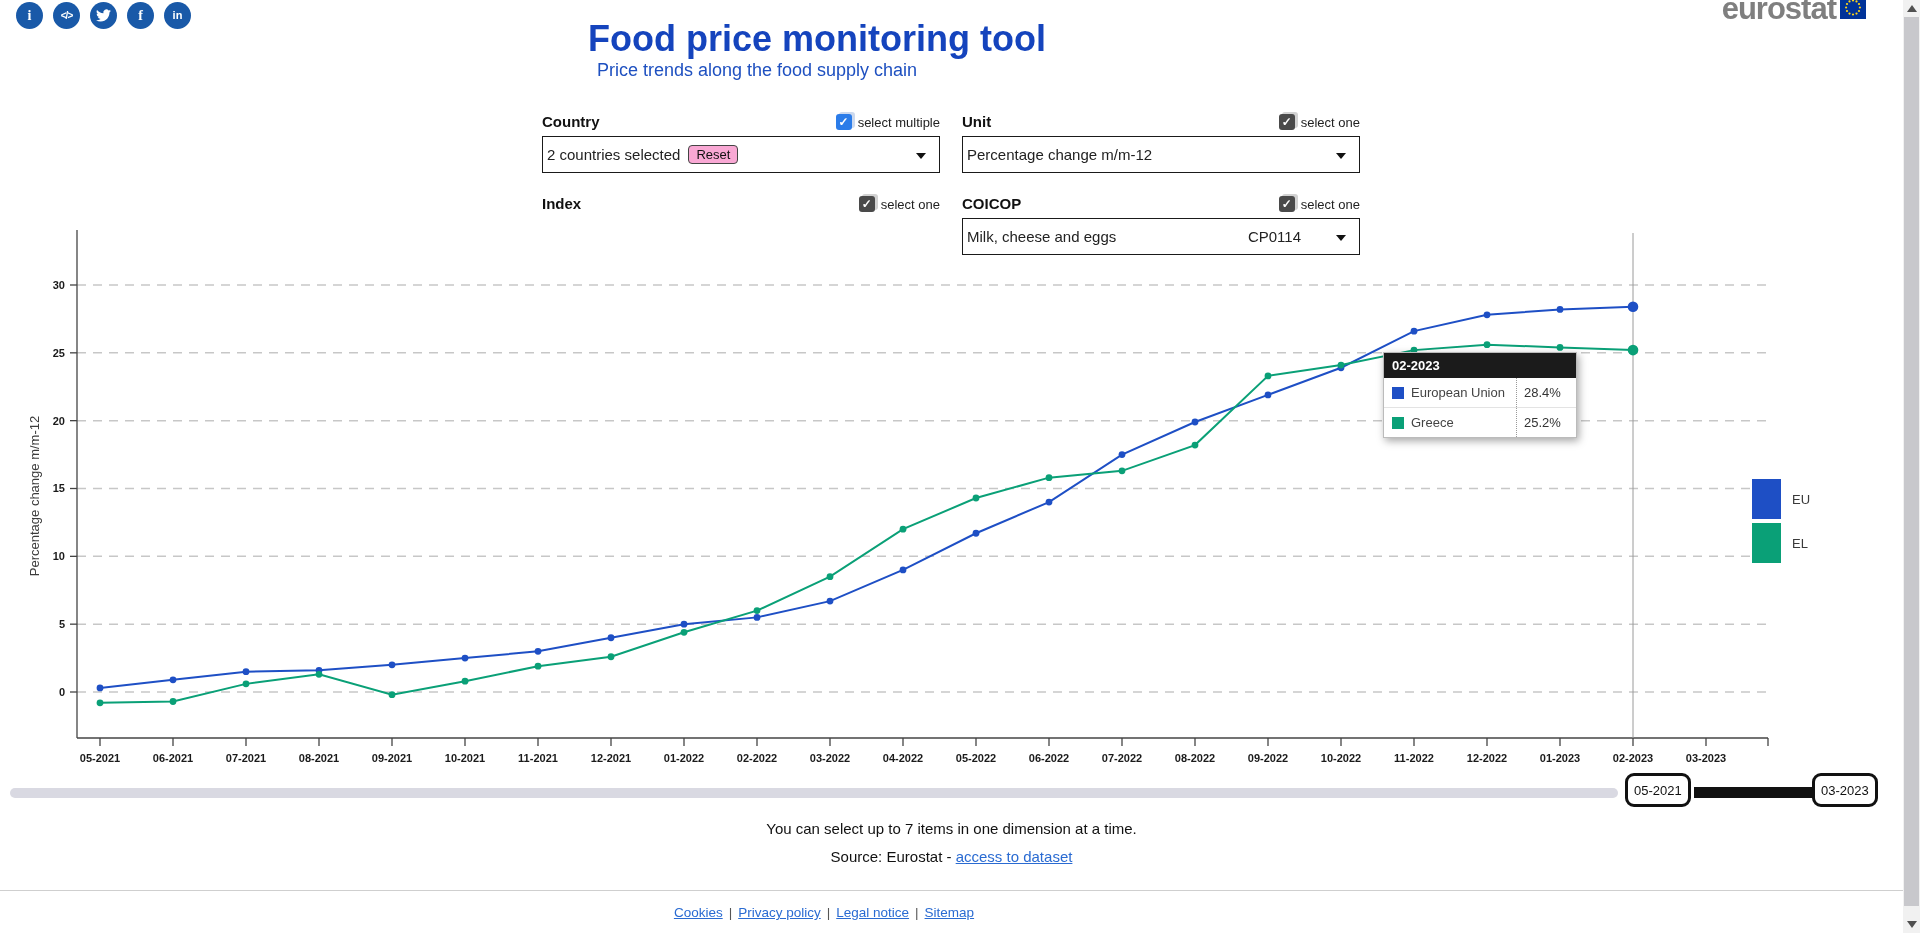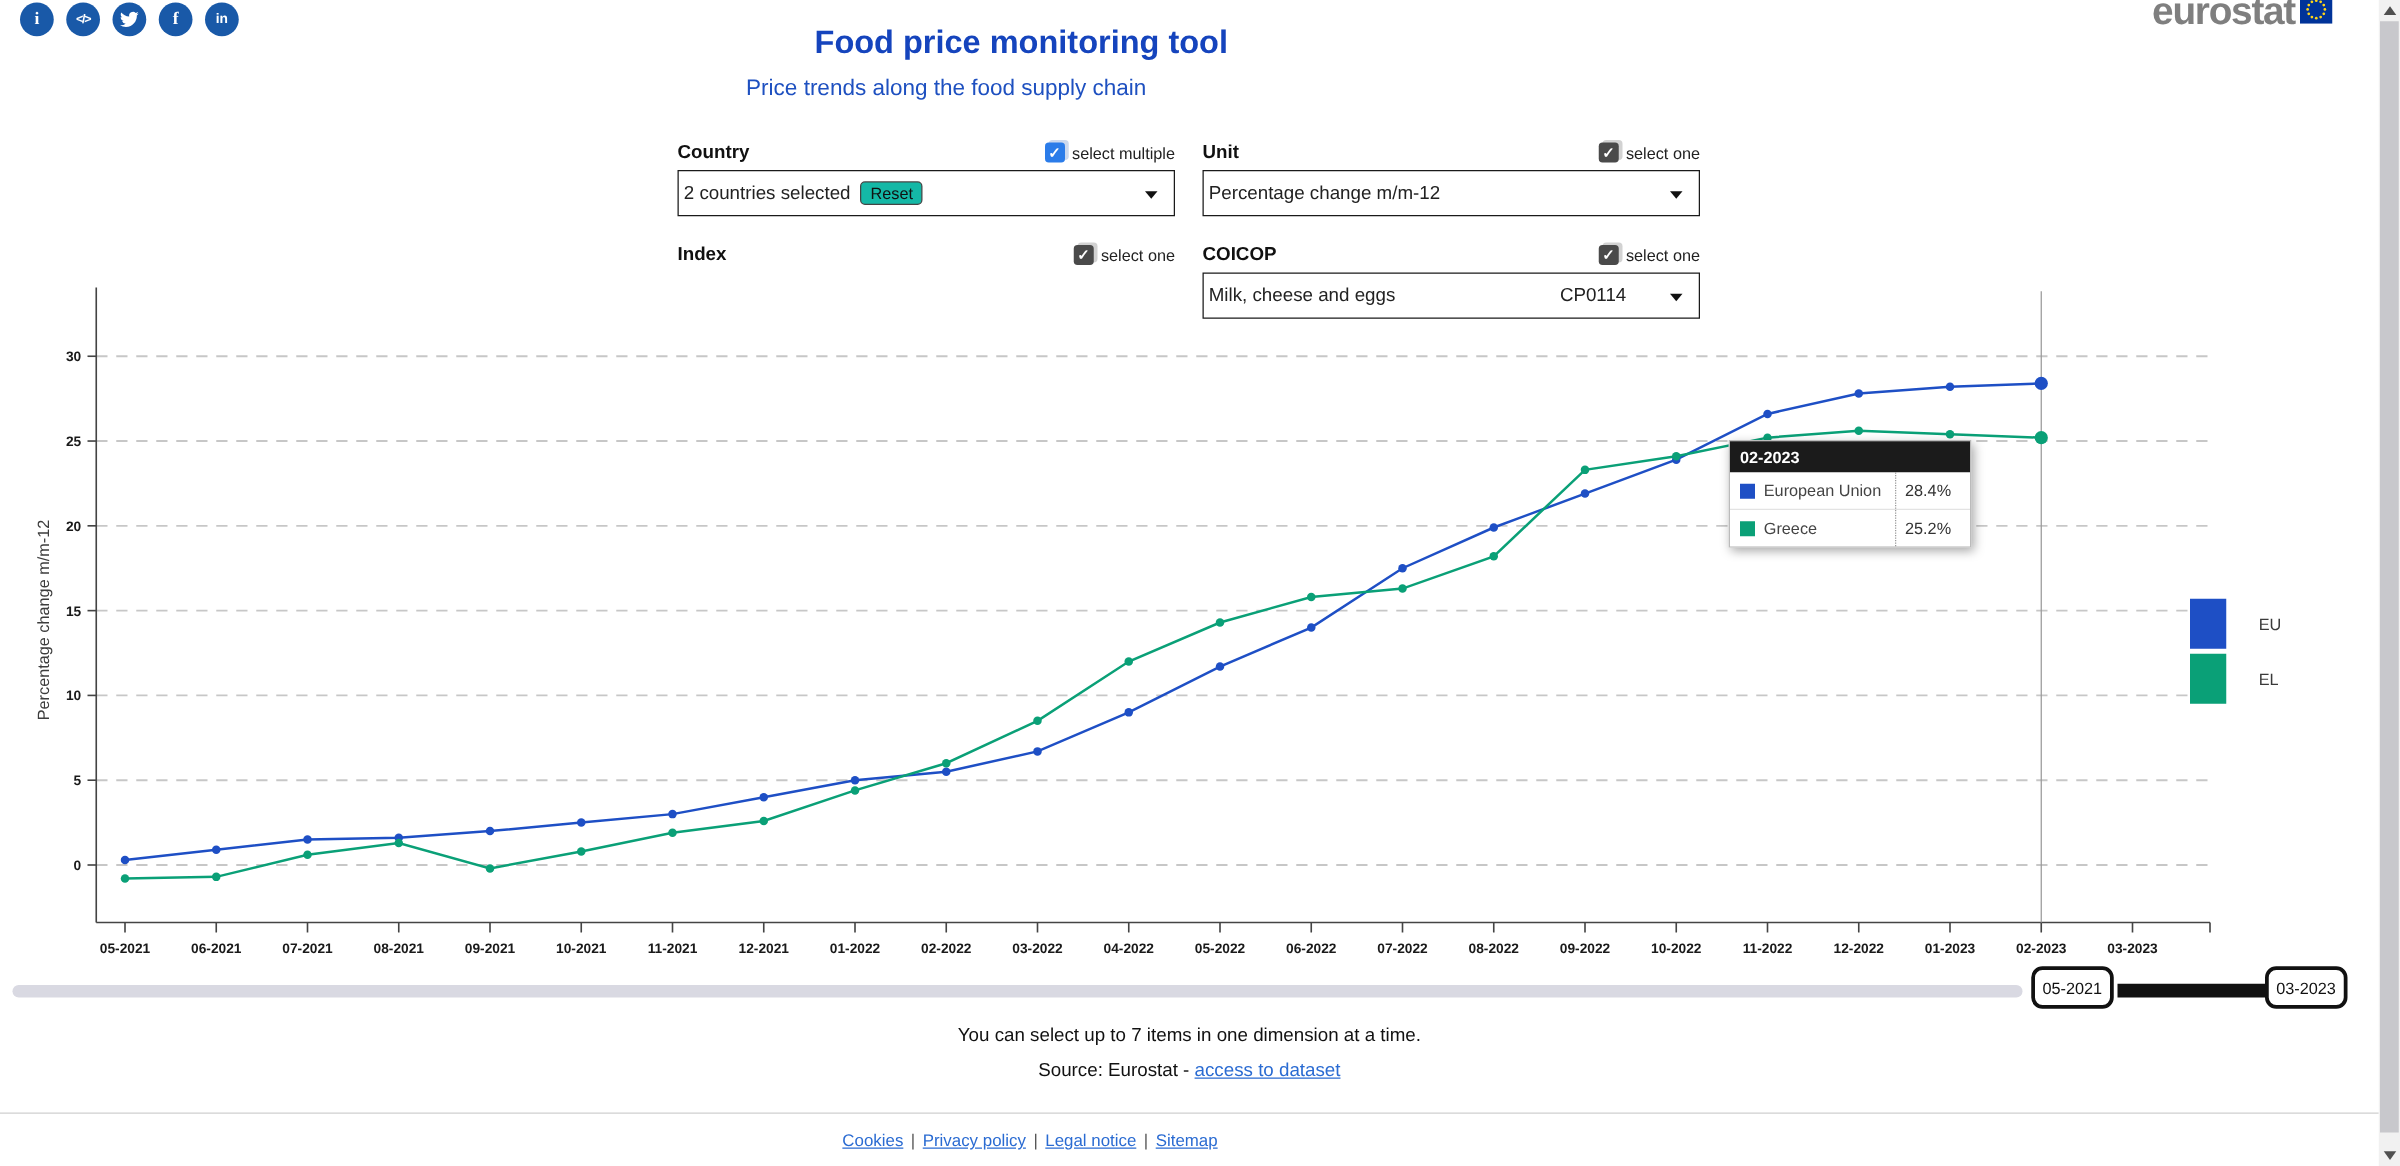--- a/index.html
+++ b/index.html
@@ -8,52 +8,52 @@
   
   .social-row{position:absolute; top:2px; left:16px; display:flex; gap:10px;}
   .social-btn{width:27px;height:27px;border-radius:50%;background:#1959a8;color:#fff;display:flex;align-items:center;justify-content:center;cursor:pointer;}
   .social-btn .glyph{font-weight:bold;font-size:14px;line-height:1;}
   .social-btn .glyph.small{font-size:10px;letter-spacing:-1px;}
   .logo-wrap{position:absolute; top:-7px; right:54px; display:flex; align-items:flex-start;}
   .logo-text{font-size:31px; font-weight:bold; color:#7f7f7f; letter-spacing:-1px; line-height:1;}
   .logo-flag{margin-left:4px; margin-top:3px;}
 
   
-  .page-title{position:absolute; top:18px; left:0; width:1634px; text-align:center; font-size:26px; font-weight:bold; color:#1544bd;}
+  .page-title{position:absolute; top:18px; left:0; width:1634px; text-align:center; font-size:36px; font-weight:bold; color:#1544bd;}
   .page-subtitle{position:absolute; top:60px; left:0; width:1514px; text-align:center; font-size:18px; color:#1e50c0;}
 
   
   .filter-group{position:absolute; width:398px;}
   .fg-head{display:flex; justify-content:space-between; align-items:flex-end; height:18px;}
   .fg-label{font-size:15px; font-weight:bold; color:#111;}
   .fg-mode{display:flex; align-items:center; gap:6px; font-size:13px; color:#222;}
   .cbx{width:16px;height:16px;border-radius:3px;color:#fff;font-size:12px;font-weight:bold;line-height:16px;text-align:center;cursor:pointer;}
   .cbx.blue{background:#2b7ce9; box-shadow:3px -2px 0 #ccd9ee;}
   .cbx.dark{background:#4a4a4a; box-shadow:3px -2px 0 #d2d2d2;}
   .fg-select{margin-top:6px; height:37px; border:1.5px solid #1a1a1a; background:#fff; display:flex; align-items:center; padding:0 34px 0 4px; font-size:15px; color:#222; position:relative; cursor:pointer; box-sizing:border-box;}
   .fg-select .arrow{position:absolute; right:13px; top:16px; width:0; height:0; border-left:5px solid transparent; border-right:5px solid transparent; border-top:6px solid #111;}
-  .reset-btn{margin-left:8px; font-size:13px; color:#111; background:#14b8a6; border:1px solid #444; border-radius:4px; padding:1px 7px; cursor:pointer;}
+  .reset-btn{margin-left:8px; font-size:13px; color:#111; background:#f9a8d4; border:1px solid #444; border-radius:4px; padding:1px 7px; cursor:pointer;}
   .coicop-code{position:absolute; right:58px; font-size:15px; color:#222;}
 
   
   #chart-svg{position:absolute; left:0; top:0; width:1920px; height:933px; pointer-events:none;}
 
   
   .tooltip{position:absolute; left:1383px; top:352px; width:194px; background:#fff; box-shadow:2px 3px 8px rgba(0,0,0,.35); z-index:5; border:1px solid #bbb; box-sizing:border-box;}
   .tooltip-header{background:#1b1b1b; color:#fff; font-size:13px; font-weight:bold; padding:5px 8px;}
   .tooltip-row{display:flex; align-items:center; height:29px; background:#fff; border-top:1px solid #e3e3e3;}
   .tooltip-row .swatch{width:12px;height:12px;margin:0 7px 0 8px;}
   .tooltip-row .t-label{font-size:13px; color:#444; flex:1;}
   .tooltip-row .t-value{width:52px; align-self:stretch; display:flex; align-items:center; padding-left:7px; border-left:1px dotted #999; font-size:13px; color:#333;}
 
   
   .legend{position:absolute; left:1752px; top:479px; z-index:2;}
   .legend-item{display:flex; align-items:center; margin-bottom:4px;}
   .legend-swatch{width:29px; height:40px;}
-  .legend-label{margin-left:26px; font-size:13px; color:#3a3a3a;}
+  .legend-label{margin-left:11px; font-size:13px; color:#3a3a3a;}
 
   
   .slider-track{position:absolute; left:10px; top:788px; width:1608px; height:10px; border-radius:5px; background:#d9d9e2;}
   .slider-bar{position:absolute; left:1694px; top:787px; width:122px; height:11px; background:#111; z-index:1;}
   .slider-handle{position:absolute; top:773px; height:28px; background:#fff; border:3px solid #111; border-radius:9px; font-size:13px; color:#111; display:flex; align-items:center; justify-content:center; z-index:2; cursor:ew-resize; padding:0 6px;}
   .slider-handle.left{left:1625px;}
   .slider-handle.right{left:1812px;}
 
   
   .note-line{position:absolute; top:820px; left:0; width:1903px; text-align:center; font-size:15px; color:#111;}

